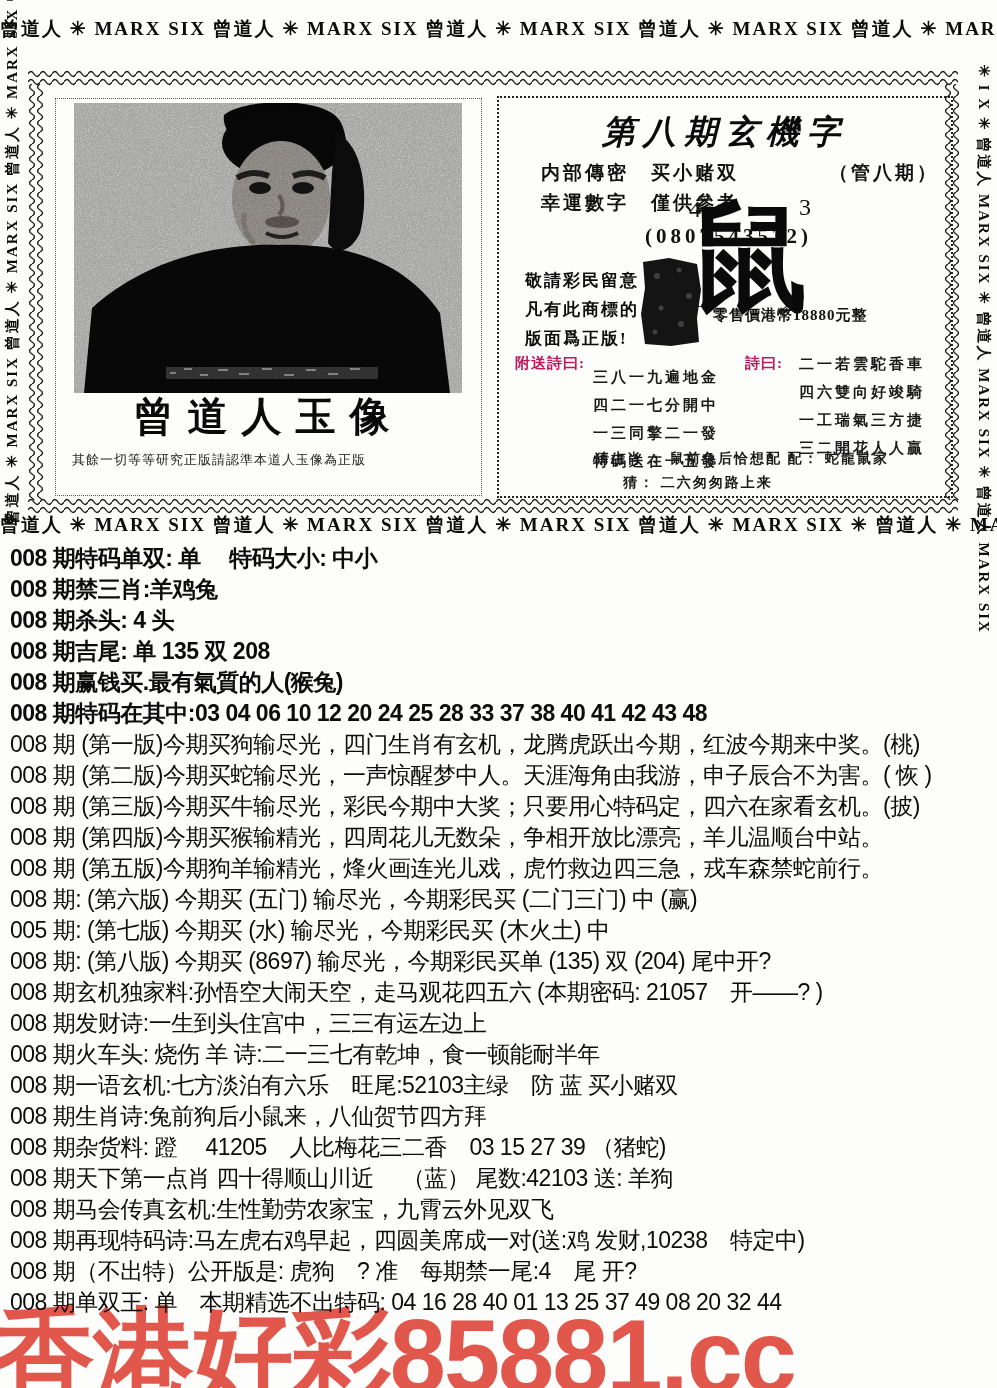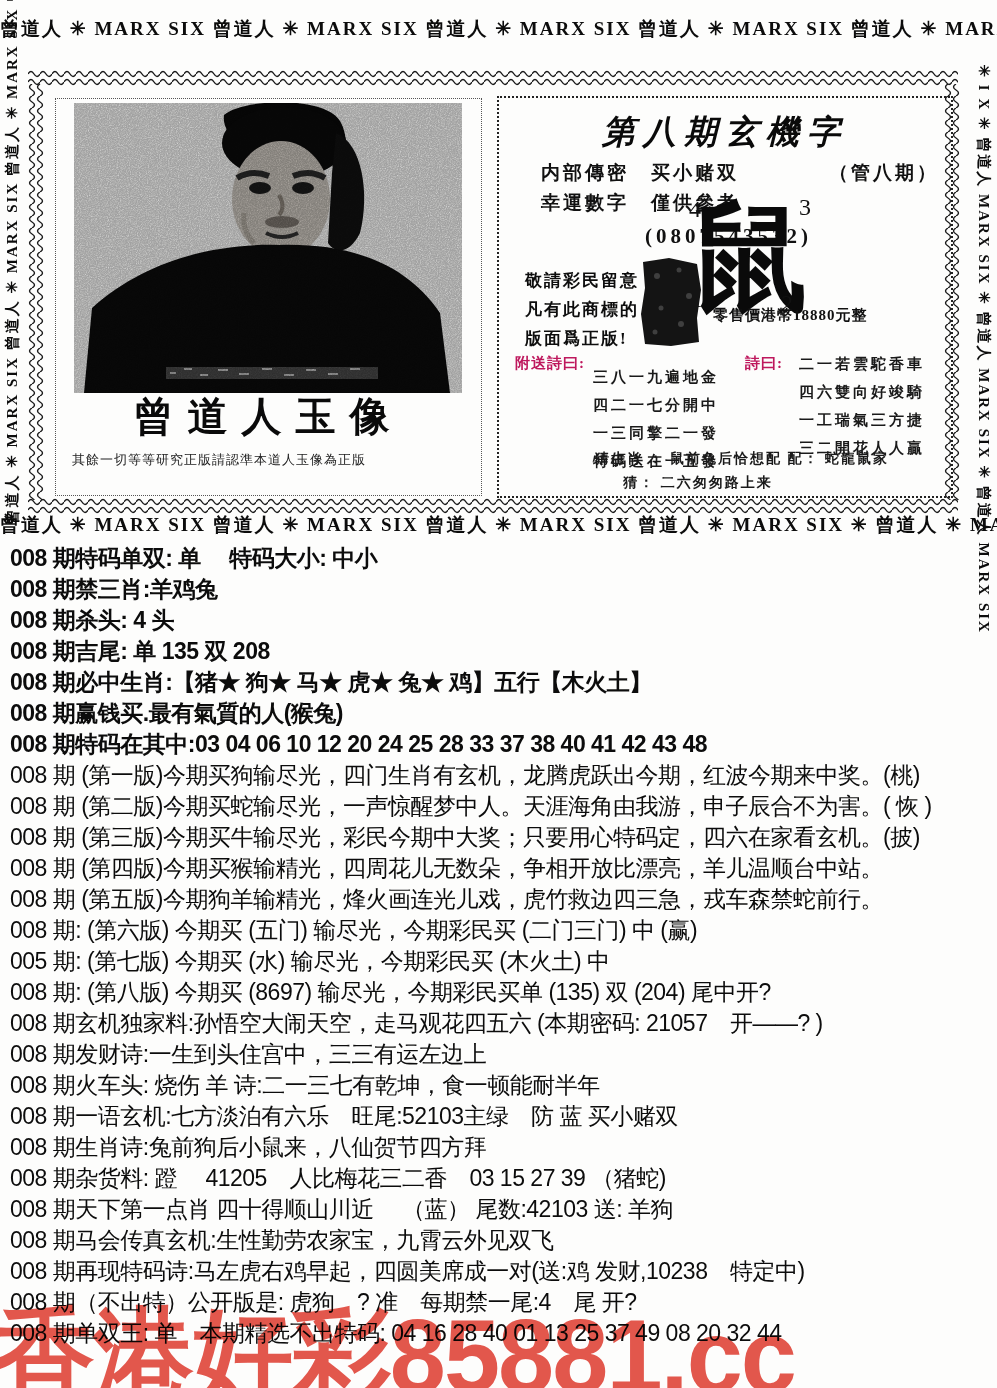--- a/index.html
+++ b/index.html
@@ -187,21 +187,20 @@
   <div class="abs guess" style="left:0;top:376px;width:88%;text-align:center;">猜： 二六匆匆路上来</div>
 </div>
 
 <div class="abs banner" style="top:512px;left:0;">曾道人 ✳ MARX SIX 曾道人 ✳ MARX SIX 曾道人 ✳ MARX SIX 曾道人 ✳ MARX SIX ✳ 曾道人 ✳ MARX SIX ✳</div>
 
 <div class="abs lines">
   <div class="line b">008 期特码单双: 单　 特码大小: 中小</div>
   <div class="line b">008 期禁三肖:羊鸡兔</div>
   <div class="line b">008 期杀头: 4 头</div>
   <div class="line b">008 期吉尾: 单 135 双 208</div>
-  <div class="line b">008 期必中生肖:【猪★ 狗★ 马★ 虎★ 兔★ 鸡】五行【木火土】</div>
   <div class="line b">008 期赢钱买.最有氣質的人(猴兔)</div>
   <div class="line b">008 期特码在其中:03 04 06 10 12 20 24 25 28 33 37 38 40 41 42 43 48</div>
   <div class="line">008 期 (第一版)今期买狗输尽光，四门生肖有玄机，龙腾虎跃出今期，红波今期来中奖。(桃)</div>
   <div class="line">008 期 (第二版)今期买蛇输尽光，一声惊醒梦中人。天涯海角由我游，申子辰合不为害。( 恢 )</div>
   <div class="line">008 期 (第三版)今期买牛输尽光，彩民今期中大奖；只要用心特码定，四六在家看玄机。(披)</div>
   <div class="line">008 期 (第四版)今期买猴输精光，四周花儿无数朵，争相开放比漂亮，羊儿温顺台中站。</div>
   <div class="line">008 期 (第五版)今期狗羊输精光，烽火画连光儿戏，虎竹救边四三急，戎车森禁蛇前行。</div>
   <div class="line">008 期: (第六版) 今期买 (五门) 输尽光，今期彩民买 (二门三门) 中 (赢)</div>
   <div class="line">005 期: (第七版) 今期买 (水) 输尽光，今期彩民买 (木火土) 中</div>
   <div class="line">008 期: (第八版) 今期买 (8697) 输尽光，今期彩民买单 (135) 双 (204) 尾中开?</div>

